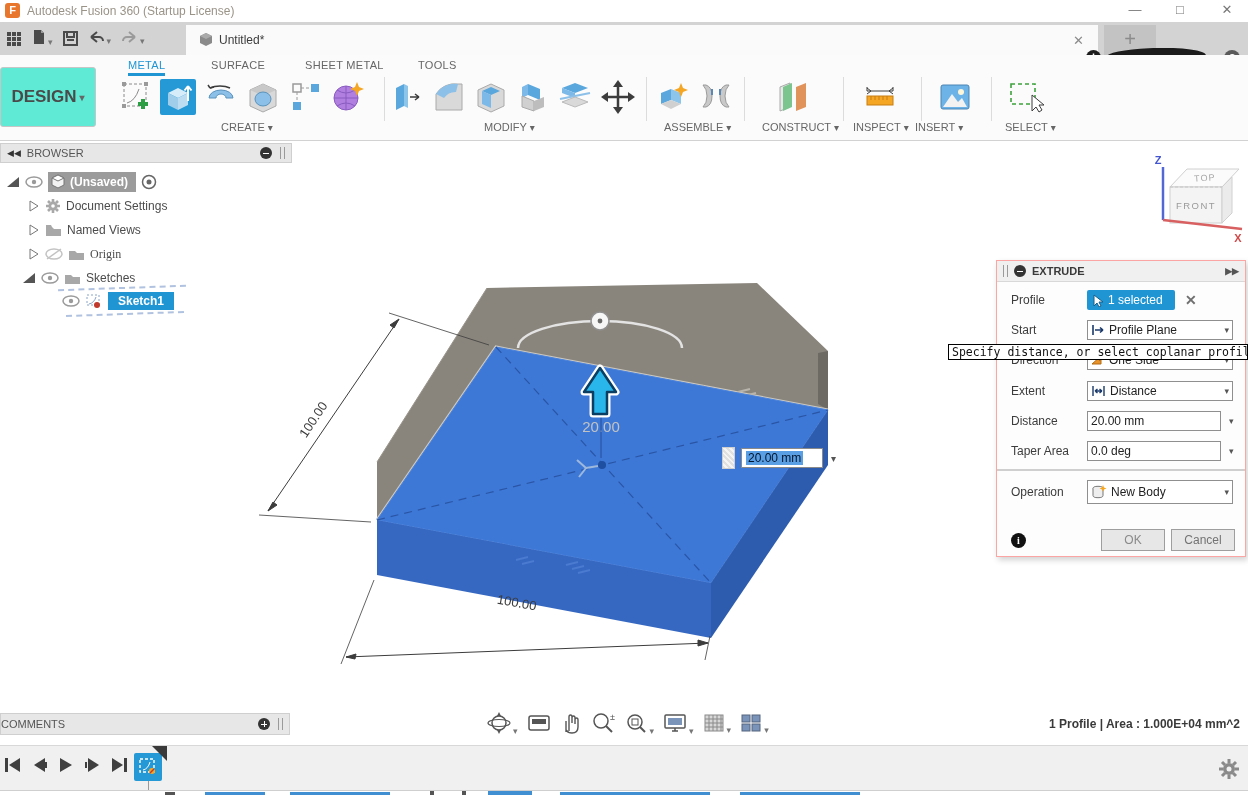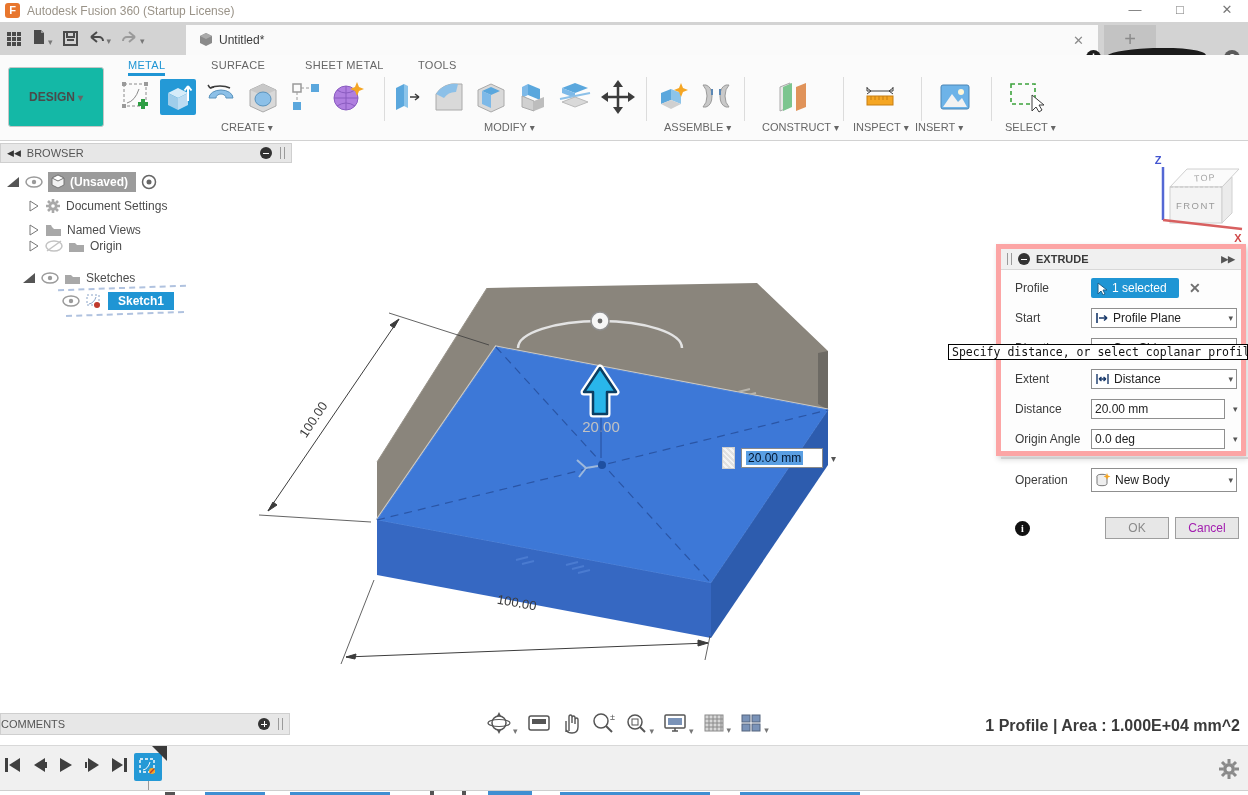--- a/index.html
+++ b/index.html
@@ -16,61 +16,61 @@
 
   
   .qatrow{left:0;top:22px;width:1248px;height:33px;background:#d3d3d3;}
   .qat-left{left:0;top:0;width:186px;height:33px;background:#d3d3d3;display:flex;align-items:center;gap:10px;padding-left:6px;box-sizing:border-box;}
   .doc-tab{left:186px;top:3px;width:912px;height:30px;background:#fafafa;display:flex;align-items:center;}
   .tabplus{left:1104px;top:3px;width:52px;height:30px;background:#c3c3c3;color:#8a8a8a;font-size:20px;text-align:center;line-height:28px;}
   .tab-right{left:1158px;top:3px;width:90px;height:30px;background:#d3d3d3;}
 
   
   .ribbon{left:0;top:55px;width:1248px;height:86px;background:#fbfbfb;border-bottom:1px solid #d2d2d2;box-sizing:border-box;}
-  .design-btn{left:8px;top:12px;width:94px;height:58px;background:#14b8a6;border:1px solid #c6c6c6;border-radius:3px;font-size:12px;font-weight:bold;color:#4a4a4a;display:flex;align-items:center;justify-content:center;}
+  .design-btn{left:0;top:12px;width:94px;height:58px;background:#5eead4;border:1px solid #c6c6c6;border-radius:3px;font-size:17px;font-weight:bold;color:#4a4a4a;display:flex;align-items:center;justify-content:center;}
   .rtab{top:4px;font-size:11px;color:#666;letter-spacing:.3px;}
   .rtab.active{color:#1f95d4;border-bottom:3px solid #1f95d4;padding-bottom:2px;}
   .grp{top:66px;font-size:11px;color:#666;}
   .rsep{top:22px;width:1px;height:44px;background:#dcdcdc;}
   .ricon{top:24px;width:36px;height:36px;display:flex;align-items:center;justify-content:center;}
   .ricon.active-tool{background:#2499d6;border-radius:2px;}
 
   
   .panel-header{height:20px;background:#e7e7e7;border:1px solid #cfcfcf;box-sizing:border-box;display:flex;align-items:center;font-size:11px;color:#555;}
   .circle-btn{width:12px;height:12px;border-radius:50%;background:#333;position:relative;display:inline-block;}
   .circle-btn::after{content:"";position:absolute;left:3px;top:5.5px;width:6px;height:1.5px;background:#fff;}
   .circle-plus::before{content:"";position:absolute;left:5.5px;top:3px;width:1.5px;height:6px;background:#fff;}
   .grip{width:3px;height:12px;border-left:1px solid #9a9a9a;border-right:1px solid #9a9a9a;display:inline-block;}
   .brow{position:absolute;height:20px;display:flex;align-items:center;font-size:12px;color:#4c4c4c;gap:5px;}
   .unsaved-chip{background:#9b9b9b;color:#fff;font-weight:bold;font-size:12px;padding:2px 8px 2px 2px;display:flex;align-items:center;gap:4px;}
   .sketch-chip{background:#1f95d4;color:#fff;font-weight:bold;font-size:12px;padding:2px 10px;}
 
   
-  .dialog{left:996px;top:244px;width:250px;height:212px;background:#fdfdfd;border:5px solid #fca5a5;box-shadow:2px 3px 6px rgba(0,0,0,.18);box-sizing:border-box;}
+  .dialog{left:996px;top:260px;width:250px;height:297px;background:#fdfdfd;border:1px solid #fca5a5;box-shadow:2px 3px 6px rgba(0,0,0,.18);box-sizing:border-box;}
   .dlg-header{height:20px;background:#f0f0f0;border-bottom:1px solid #d8d8d8;display:flex;align-items:center;gap:6px;padding:0 6px;font-size:11px;font-weight:bold;color:#3a3a3a;}
   .dlg-row{position:absolute;left:0;width:250px;height:22px;display:flex;align-items:center;}
   .dlg-label{position:absolute;left:14px;font-size:12px;color:#3c3c3c;}
   .dlg-ctl{position:absolute;left:90px;width:146px;height:20px;border:1px solid #8f8f8f;background:#fff;display:flex;align-items:center;font-size:12px;color:#222;gap:4px;padding:0 3px;box-sizing:border-box;}
   .dlg-ctl .spacer{flex:1;}
   .pill{position:absolute;left:90px;width:88px;height:20px;background:#1f95d4;border-radius:2px;color:#fff;font-size:12px;display:flex;align-items:center;gap:4px;padding:0 6px;box-sizing:border-box;}
   .btn{height:20px;border:1px solid #9e9e9e;background:#e7e7e7;font-size:12px;color:#8a8a8a;display:flex;align-items:center;justify-content:center;}
   .info-circle{width:15px;height:15px;border-radius:50%;background:#111;color:#fff;font-size:10px;font-weight:bold;text-align:center;line-height:15px;font-family:"Liberation Serif",serif;}
 
   .tooltip{left:948px;top:344px;width:300px;height:16px;background:#fff;border:1px solid #000;font-family:"DejaVu Sans Mono",monospace;font-size:11.5px;color:#111;line-height:15px;padding:0 3px;white-space:nowrap;overflow:hidden;box-sizing:border-box;}
 
   
   .float-input{left:722px;top:447px;height:22px;display:flex;align-items:center;}
   .fi-grip{width:13px;height:22px;background:repeating-linear-gradient(45deg,#e0e0e0 0 2px,#f4f4f4 2px 4px);border:1px solid #cfcfcf;box-sizing:border-box;}
   .fi-box{width:82px;height:20px;background:#fff;border:1px solid #8a8a8a;display:flex;align-items:center;padding-left:4px;box-sizing:border-box;}
   .fi-sel{background:#5a9fe3;color:#00142e;font-size:12px;padding:0 2px;}
 
   
   .comments-bar{left:0;top:713px;width:290px;height:22px;}
   .navbar{left:487px;top:712px;height:26px;display:flex;align-items:center;gap:9px;}
-  .status-text{top:717px;right:8px;font-size:16px;font-weight:bold;color:#3a3a3a;}
+  .status-text{top:717px;right:8px;font-size:12px;font-weight:bold;color:#3a3a3a;}
   .timeline{left:0;top:745px;width:1248px;height:45px;background:#f0f0f0;border-top:1px solid #d8d8d8;box-sizing:border-box;}
   .scribble{background:#1c1c1c;border-radius:45% 55% 50% 50%;}
   .hatch{border-top:2px dashed #9db4d8;opacity:.8;}
   svg text{font-family:"Liberation Sans",sans-serif;}
 </style>
 </head>
 <body>
 
 <div id="app">
 
@@ -341,21 +341,21 @@
     <svg width="12" height="12">
         <polygon points="2,1 10,6 2,11" fill="#fff" stroke="#777"></polygon>
       </svg>
     <svg width="17" height="14">
         <path d="M1 4 h6 l2 2 h7 v7 h-15 z" fill="#a8a8a8"></path>
         <path d="M1 4 v-2 h5 l1 2" fill="#a8a8a8"></path>
       </svg>
     <span>Named Views</span>
   </div>
 
-  <div class="brow" style="left:28px;top:236px;">
+  <div class="brow" style="left:28px;top:244px;font-family:Liberation Serif, serif;">
     <svg width="12" height="12">
         <polygon points="2,1 10,6 2,11" fill="#fff" stroke="#777"></polygon>
       </svg>
     <svg width="18" height="12">
         <ellipse cx="9" cy="6" rx="8" ry="5" fill="none" stroke="#c3c3c3" stroke-width="1.5"></ellipse>
         <path d="M2 11 L16 1" stroke="#c3c3c3" stroke-width="1.5"></path>
       </svg>
     <svg width="17" height="14">
         <path d="M1 4 h6 l2 2 h7 v7 h-15 z" fill="#a8a8a8"></path>
       </svg>
@@ -528,21 +528,21 @@
 
     <div class="dlg-row" style="top:149px;">
       <span class="dlg-label">Distance</span>
       <span class="dlg-ctl" style="width:134px;">
         <span>20.00 mm</span>
       </span>
       <span style="position:absolute;left:232px;font-size:9px;color:#555;">▾</span>
     </div>
 
     <div class="dlg-row" style="top:179px;">
-      <span class="dlg-label">Origin Angle</span>
+      <span class="dlg-label">Taper Area</span>
       <span class="dlg-ctl" style="width:134px;">
         <span>0.0 deg</span>
       </span>
       <span style="position:absolute;left:232px;font-size:9px;color:#555;">▾</span>
     </div>
 
     <div class="abs" style="left:0;top:208px;width:248px;height:2px;background:#cfcfcf;"></div>
 
     <div class="dlg-row" style="top:220px;">
       <span class="dlg-label">Operation</span>
@@ -554,21 +554,21 @@
           </svg>
         <span>New Body</span>
         <span class="spacer"></span>
           <span style="font-size:9px;color:#555;">▾</span>
       </span>
     </div>
 
     <div class="dlg-row" style="top:268px;">
       <span class="info-circle" style="position:absolute;left:14px;">i</span>
       <span class="btn" style="position:absolute;left:104px;width:62px;">OK</span>
-      <span class="btn" style="position:absolute;left:174px;width:62px;color:#a21caf;">Cancel</span>
+      <span class="btn" style="position:absolute;left:174px;width:62px;color:#737373;">Cancel</span>
     </div>
   </div>
 
   <div class="abs tooltip">Specify distance, or select coplanar profiles/fac</div>
 
   <div class="abs comments-bar">
     <div class="panel-header" style="width:290px;height:22px;">
       <span style="">COMMENTS</span>
       <span style="margin-left:auto;margin-right:8px;" class="circle-btn circle-plus"></span>
       <span class="grip" style="margin-right:6px;"></span>

